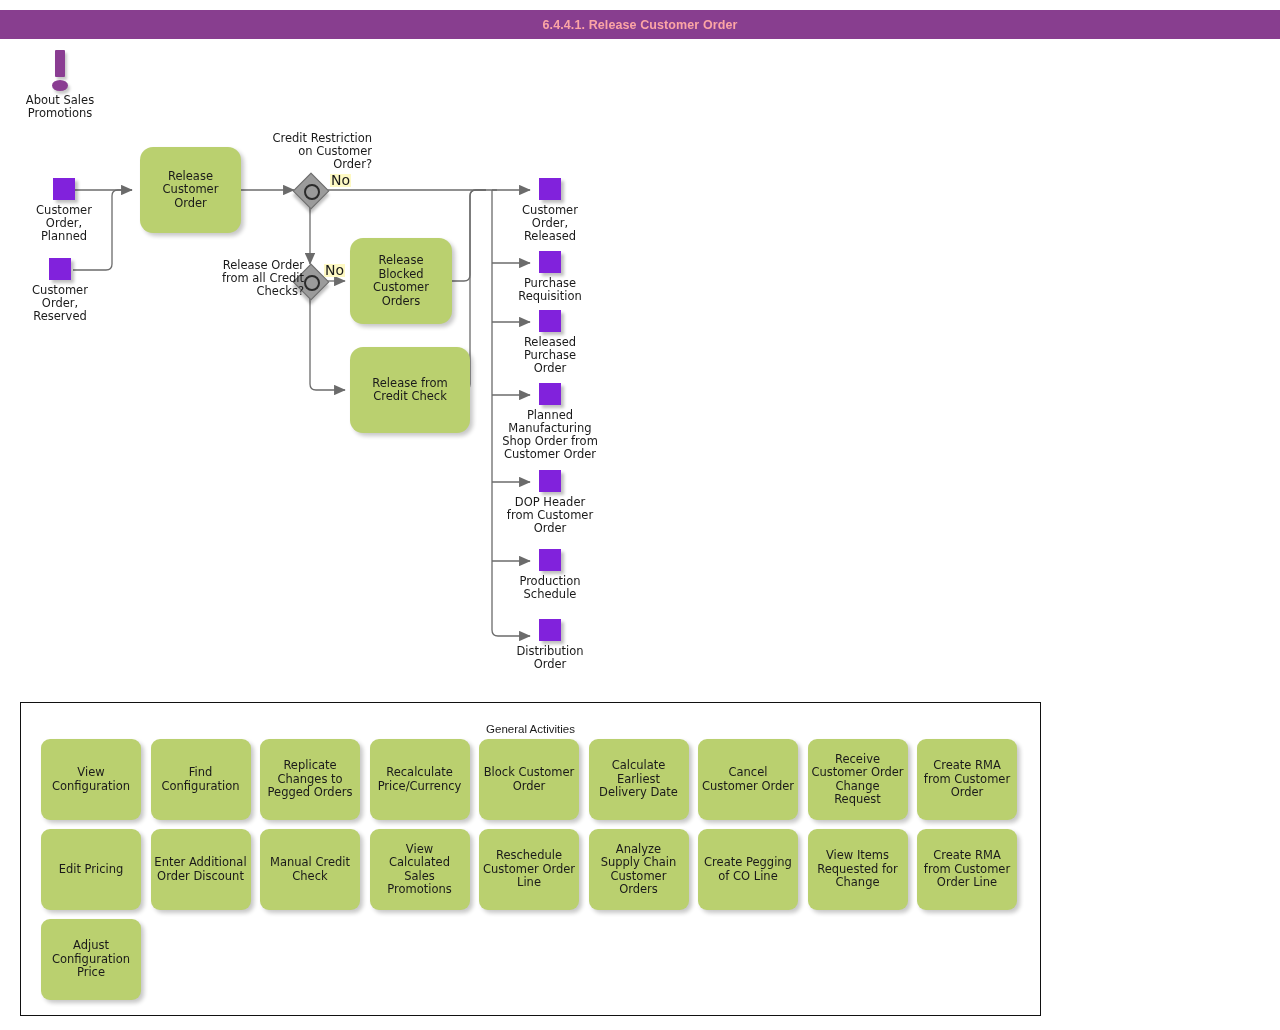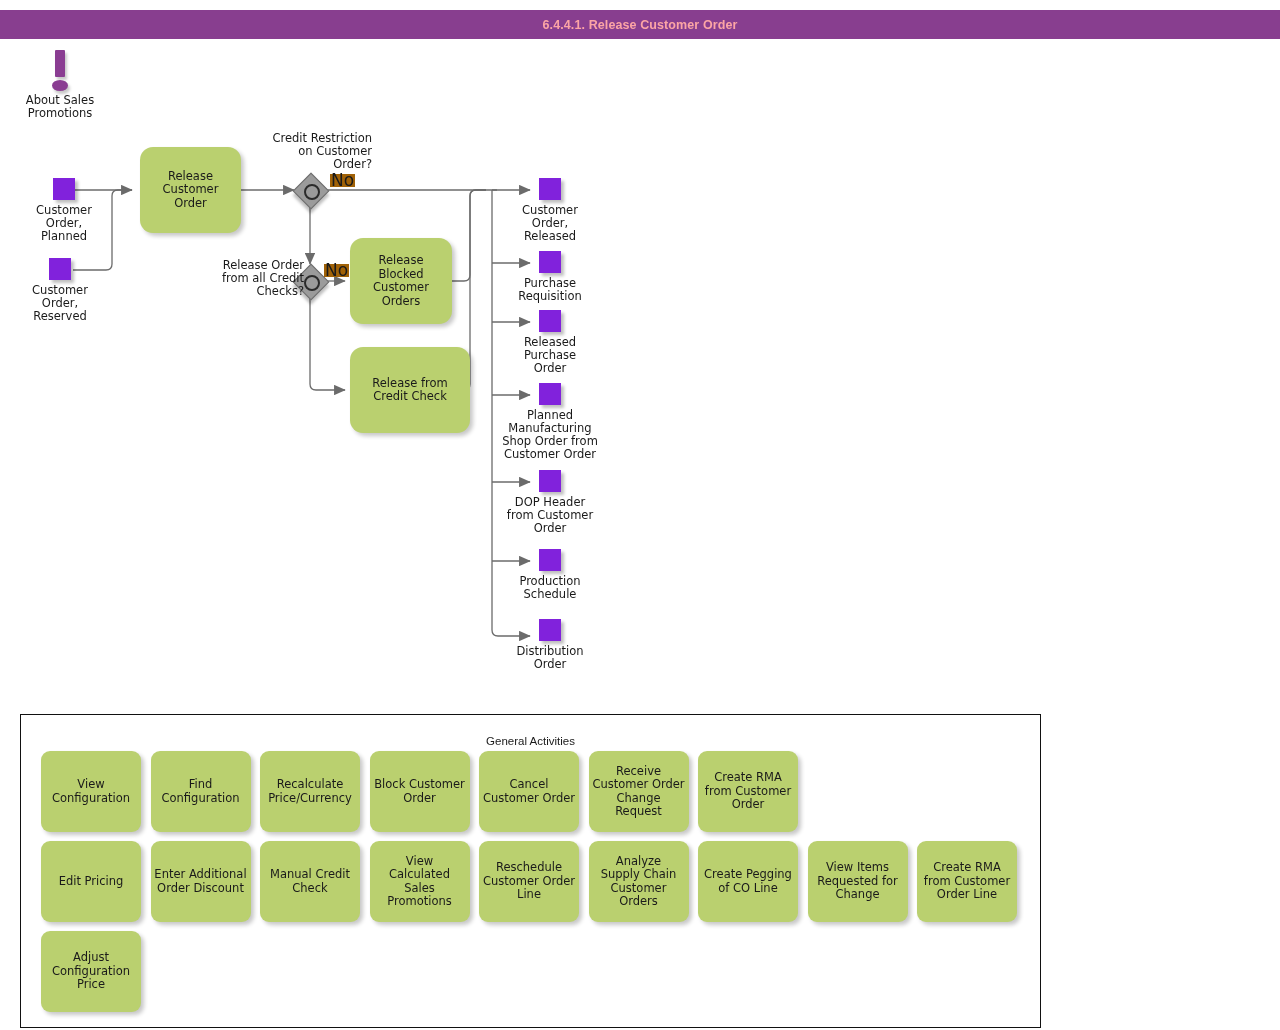--- a/index.html
+++ b/index.html
@@ -79,28 +79,28 @@
   .gw .ring{
     position:absolute;left:8px;top:8px;width:12px;height:12px;
     border:2.5px solid #2b2b2b;border-radius:50%;
     background:#9b9b9b;
   }
   .gw-label{
     position:absolute;font-size:11.5px;line-height:13px;
     white-space:pre-line;text-align:right;
   }
   .edge-label{
-    position:absolute;font-size:17px;line-height:13px;
-    background:#a16207;padding:0 1px;
+    position:absolute;font-size:14px;line-height:13px;
+    background:#fef9c3;padding:0 1px;
   }
 
   
   #ga-frame{
     position:absolute;left:20px;top:702px;width:1019px;height:312px;
-    border:1.6px solid #111111;background:#ffffff;margin-top:12px;
+    border:1.6px solid #111111;background:#ffffff;
   }
   #ga-title{
     position:absolute;left:0;top:20px;width:100%;text-align:center;
     font-size:11.5px;font-family:"Liberation Sans", sans-serif;
     color:#1a1a1a;
   }
   #ga-rows{position:absolute;left:20px;top:36px;}
   .ga-row{display:flex;gap:9.5px;margin-bottom:9px;}
   .ga-cell{
     width:100px;height:81px;background:#bad06f;border-radius:9px;
@@ -268,26 +268,36 @@
       <div class="ga-row">
         <div class="ga-cell">
           <span>View
 Configuration</span>
         </div>
         <div class="ga-cell">
           <span>Find
 Configuration</span>
         </div>
         <div class="ga-cell">
+          <span>Replicate
+Changes to
+Pegged Orders</span>
+        </div>
+        <div class="ga-cell">
           <span>Recalculate
 Price/Currency</span>
         </div>
         <div class="ga-cell">
           <span>Block Customer
 Order</span>
+        </div>
+        <div class="ga-cell">
+          <span>Calculate
+Earliest
+Delivery Date</span>
         </div>
         <div class="ga-cell">
           <span>Cancel
 Customer Order</span>
         </div>
         <div class="ga-cell">
           <span>Receive
 Customer Order
 Change Request</span>
         </div>

